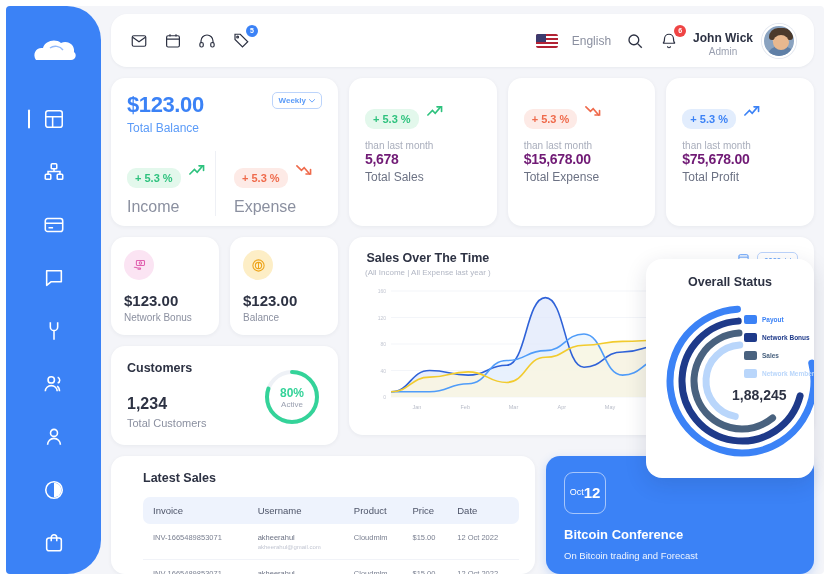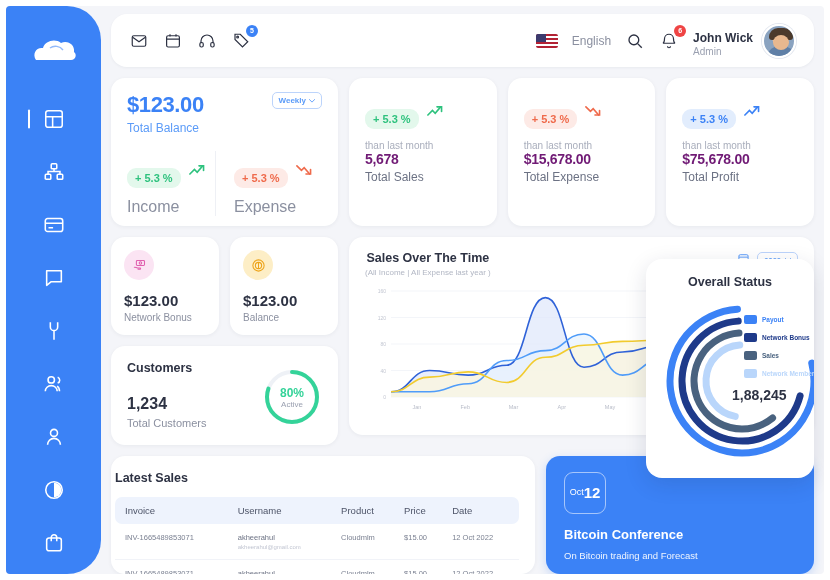--- a/index.html
+++ b/index.html
@@ -79,21 +79,21 @@
   .topbar-right { margin-left: auto; display: flex; align-items: center; gap: 14px; }
   .flag {
     width: 22px; height: 14px; border-radius: 2px; overflow: hidden;
     position: relative; background: #fff; flex: 0 0 22px;
   }
   .flag .stripes { position:absolute; inset:0;
     background: repeating-linear-gradient(#b22234 0 2px, #ffffff 2px 4px); }
   .flag .canton { position:absolute; left:0; top:0; width:10px; height:8px; background:#3c3b6e; }
   .lang-label { font-size: 12px; color: #8b90a0; }
   .profile { display: flex; align-items: flex-end; gap: 9px; }
-  .profile-text { text-align: left; line-height: 1.25; margin-top: 8px; }
+  .profile-text { text-align: center; line-height: 1.25; margin-top: 8px; }
   .profile-name { font-size: 12px; font-weight: bold; color: #2d3243; }
   .profile-role { font-size: 10px; color: #9aa0b0; }
   .avatar {
     width: 34px; height: 34px; border-radius: 50%;
     background: radial-gradient(circle at 50% 36%, #f0c9a8 0 30%, #8aa3c0 31% 100%);
     border: 2px solid #fff;
     box-shadow: 0 0 0 1px #e3e7ef;
     overflow: hidden; position: relative; flex: 0 0 34px;
   }
   .avatar .hair { position:absolute; left:5px; top:2px; width:24px; height:12px; background:#4b3a2c; border-radius: 12px 12px 4px 4px; }
@@ -192,21 +192,21 @@
     display: flex; flex-direction: column; gap: 9px;
   }
   .leg { display: flex; align-items: center; gap: 5px; font-size: 6.5px; font-weight: bold; white-space: nowrap; }
   .leg .sw { width: 13px; height: 9px; border-radius: 2px; flex: 0 0 13px; }
   .status-total {
     position: absolute; left: 86px; top: 92px;
     font-size: 14px; font-weight: bold; color: #2d3243;
   }
   
   .bottom { display: flex; gap: 11px; margin-top: 11px; align-items: flex-start; }
-  .sales-card { width: 424px; flex: 0 0 424px; padding: 15px 16px 0 4px; height: 118px; overflow: hidden; }
+  .sales-card { width: 424px; flex: 0 0 424px; padding: 15px 16px 0 32px; height: 118px; overflow: hidden; }
   .sales-title { font-size: 12.5px; font-weight: bold; color: #2d3243; }
   table { width: 100%; border-collapse: collapse; margin-top: 12px; }
   thead tr { background: #eef3fd; }
   th {
     font-size: 9.5px; color: #4d5468; font-weight: normal;
     text-align: left; padding: 8px 6px;
   }
   th:first-child { border-radius: 7px 0 0 7px; padding-left: 10px; }
   th:last-child { border-radius: 0 7px 7px 0; }
   tbody tr { border-bottom: 1px solid #f1f3f8; }

